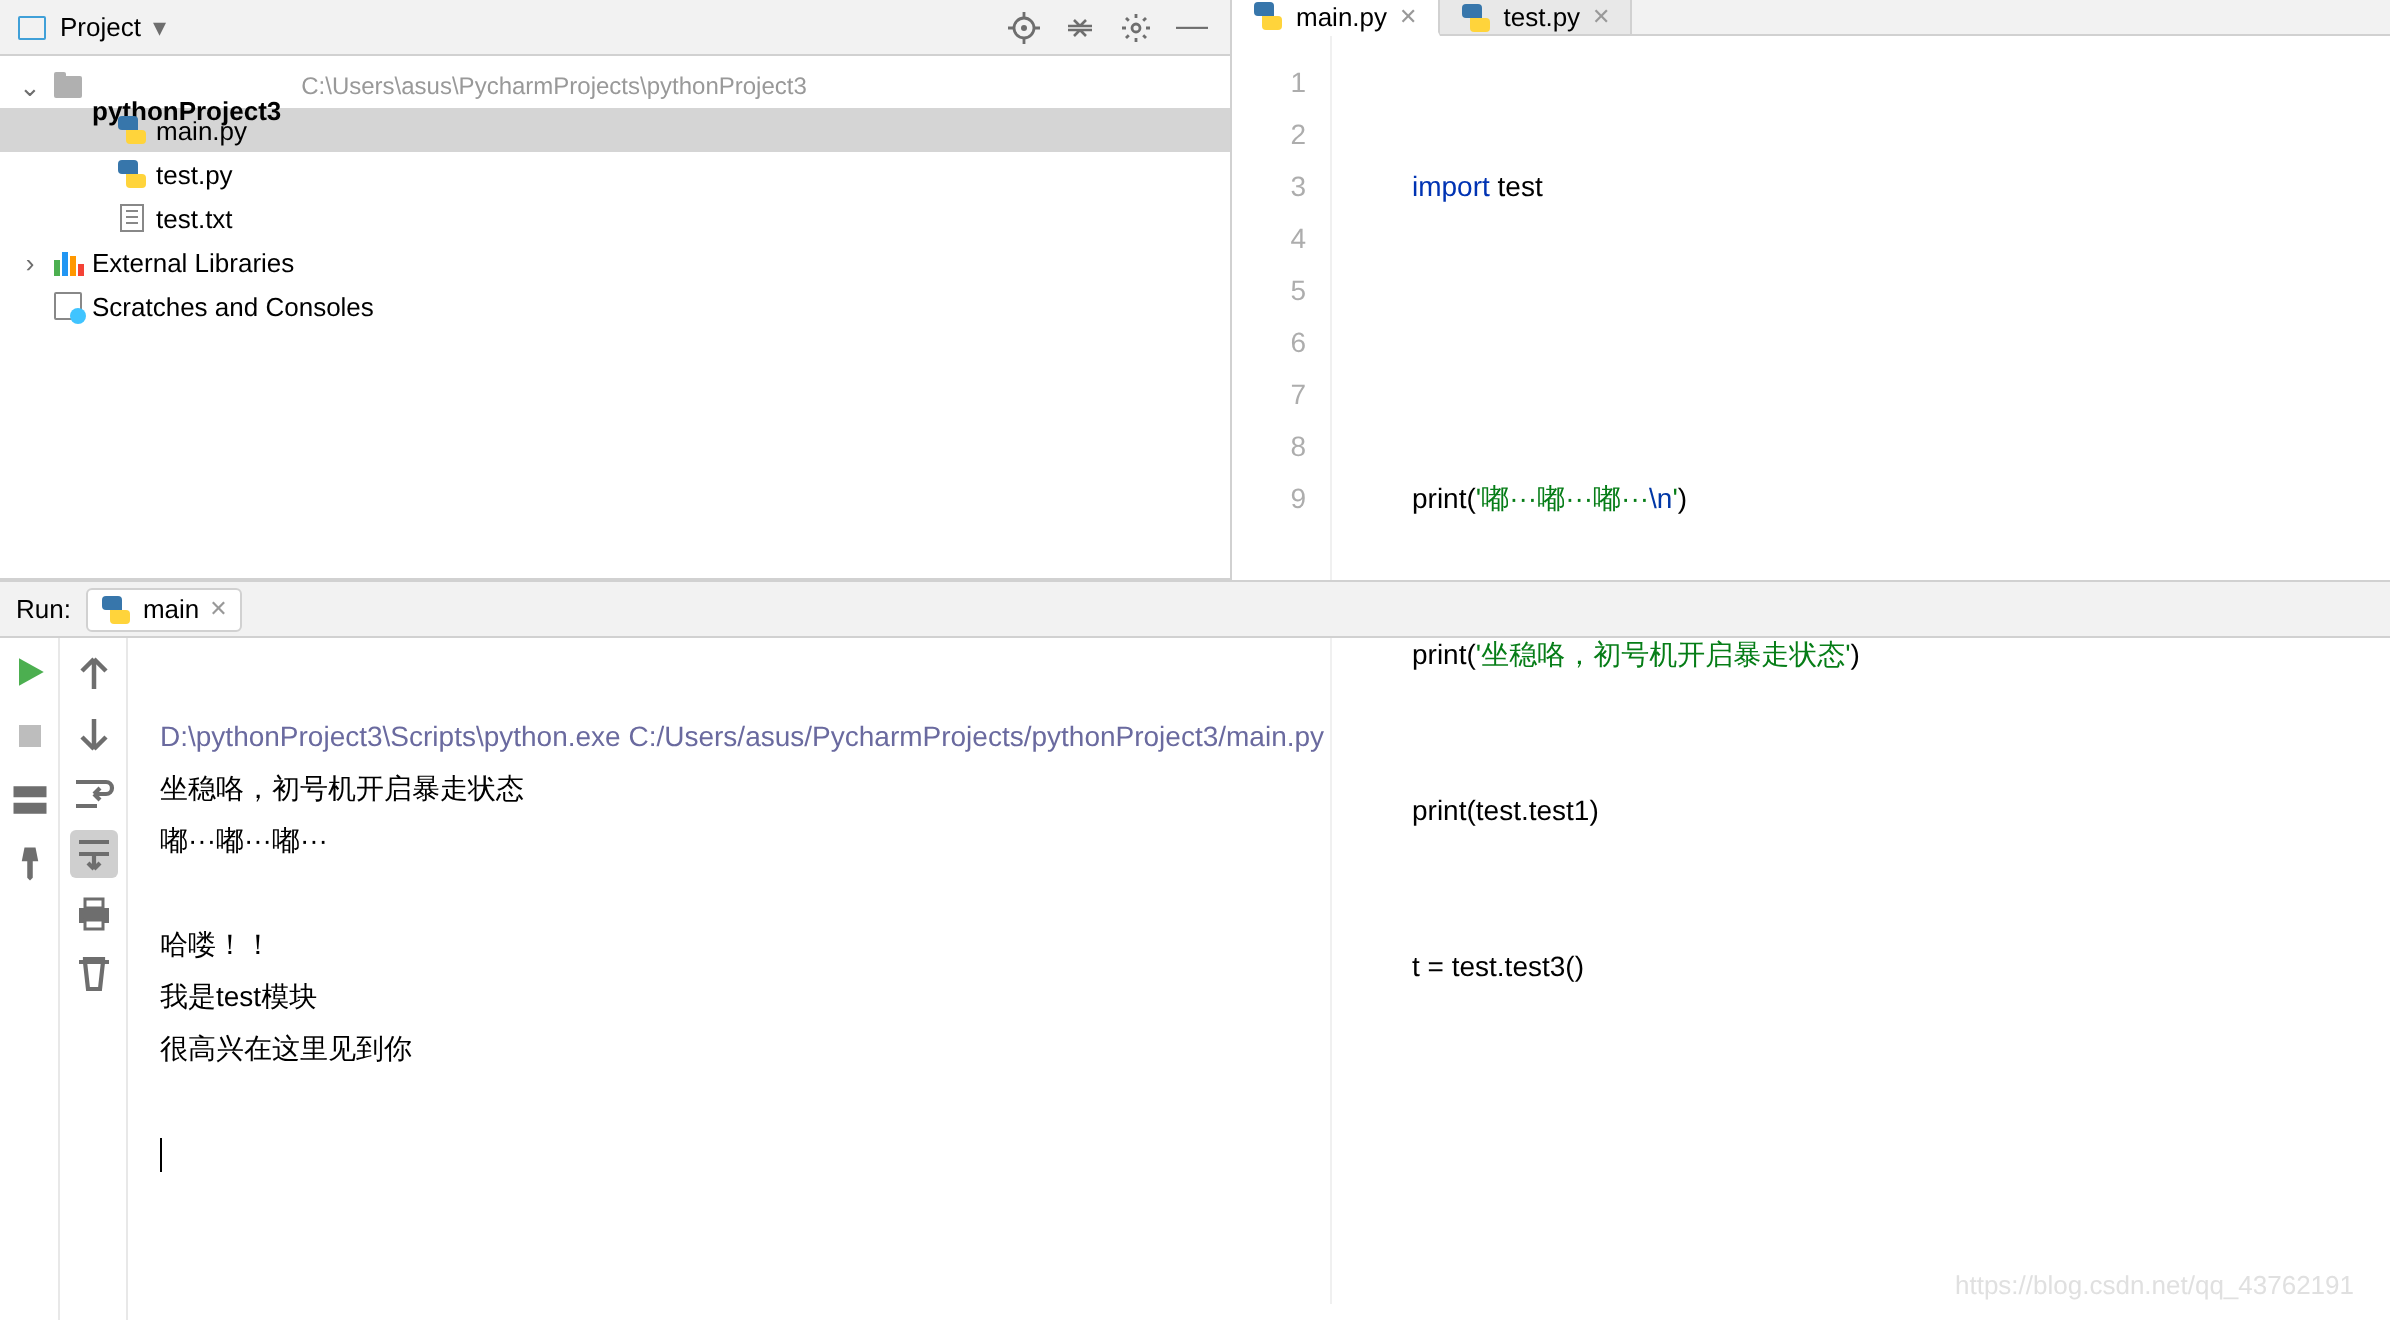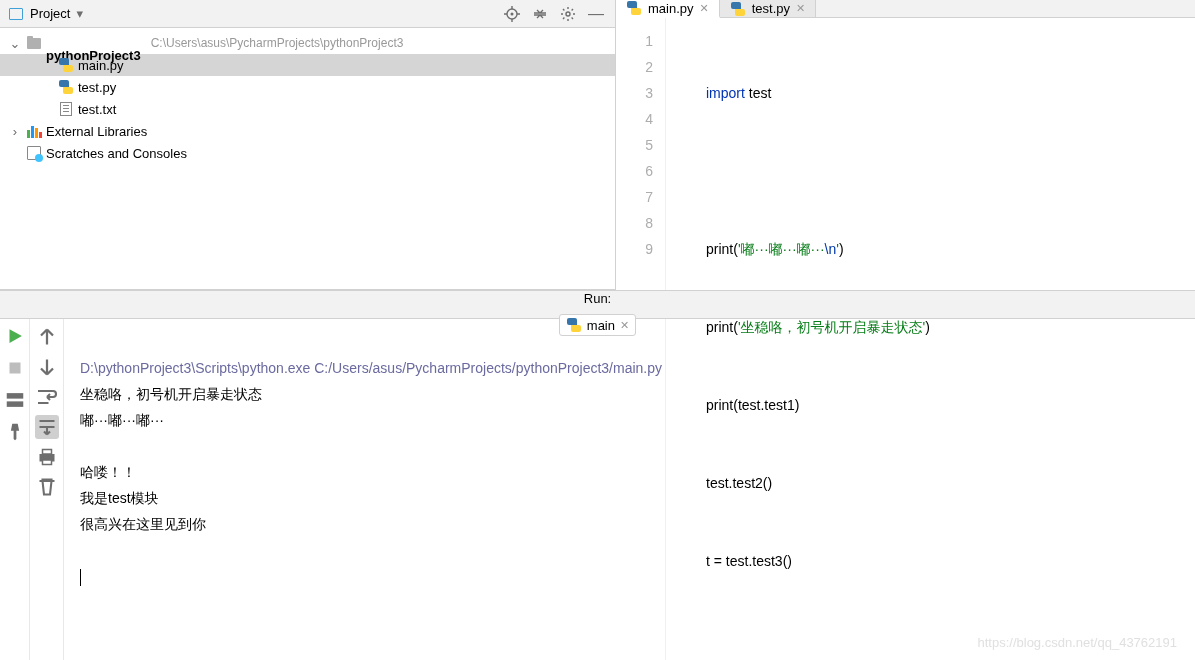--- a/index.html
+++ b/index.html
@@ -27,21 +27,21 @@
 .editor-tab .close { color: #999; font-size: 11px; }
 .editor-body { flex: 1; display: flex; font-family: "Consolas", "Courier New", monospace; font-size: 14px; line-height: 26px; background: #fff; }
 .gutter { width: 50px; text-align: right; color: #adadad; padding: 10px 12px 0 0; user-select: none; border-right: 1px solid #f0f0f0; }
 .code { flex: 1; padding: 10px 0 0 40px; white-space: pre; }
 .code-line { height: 26px; }
 .kw { color: #0033b3; }
 .str { color: #067d17; }
 .esc { color: #0037a6; }
 .ident { color: #000; }
 .run-panel { flex: 1; display: flex; flex-direction: column; border-top: 1px solid #d1d1d1; }
-.run-header { height: 28px; border-bottom: 1px solid #d1d1d1; background: #f2f2f2; display: flex; align-items: center; padding: 0 8px; gap: 8px; flex-direction: column; }
+.run-header { height: 28px; border-bottom: 1px solid #d1d1d1; background: #f2f2f2; display: flex; align-items: center; padding: 0 8px; gap: 8px; }
 .run-header .run-label { color: #000; }
 .run-tab { display: flex; align-items: center; gap: 5px; padding: 2px 6px; background: #fff; border: 1px solid #d1d1d1; border-radius: 3px; }
 .run-tab .close { color: #999; font-size: 11px; }
 .run-body { flex: 1; display: flex; }
 .run-toolbar-left { width: 30px; border-right: 1px solid #e8e8e8; display: flex; flex-direction: column; align-items: center; padding-top: 6px; gap: 10px; }
 .run-toolbar-left .tb-icon { width: 22px; height: 22px; display: flex; align-items: center; justify-content: center; color: #6e6e6e; cursor: pointer; }
 .run-toolbar-mid { width: 34px; border-right: 1px solid #e8e8e8; display: flex; flex-direction: column; align-items: center; padding-top: 6px; gap: 6px; }
 .run-toolbar-mid .tb-icon { width: 24px; height: 24px; display: flex; align-items: center; justify-content: center; color: #6e6e6e; cursor: pointer; border-radius: 3px; }
 .run-toolbar-mid .tb-icon.active { background: #cfcfcf; }
 .console { flex: 1; padding: 10px 16px; font-family: "Consolas", "Courier New", monospace; font-size: 14px; line-height: 26px; white-space: pre; overflow: auto; }
@@ -191,21 +191,20 @@
           <div>7</div>
           <div>8</div>
           <div>9</div>
         </div>
       <div class="code">
         <div class="code-line"><span class="kw">import </span><span>test</span></div>
         <div class="code-line"></div>
         <div class="code-line"><span class="ident">print</span><span>(</span><span class="str">'嘟···嘟···嘟···</span><span class="esc">\n</span><span class="str">'</span><span>)</span></div>
         <div class="code-line"><span class="ident">print</span><span>(</span><span class="str">'坐稳咯，初号机开启暴走状态'</span><span>)</span></div>
         <div class="code-line"><span class="ident">print</span><span>(</span><span>test.test1</span><span>)</span></div>
-        <div class="code-line"><span>test.test2()</span></div>
         <div class="code-line"><span>t = test.test3()</span></div>
         <div class="code-line"></div>
         
       </div>
     </div>
   </div>
 </div>
 
 <div class="run-panel">
   <div class="run-header">

